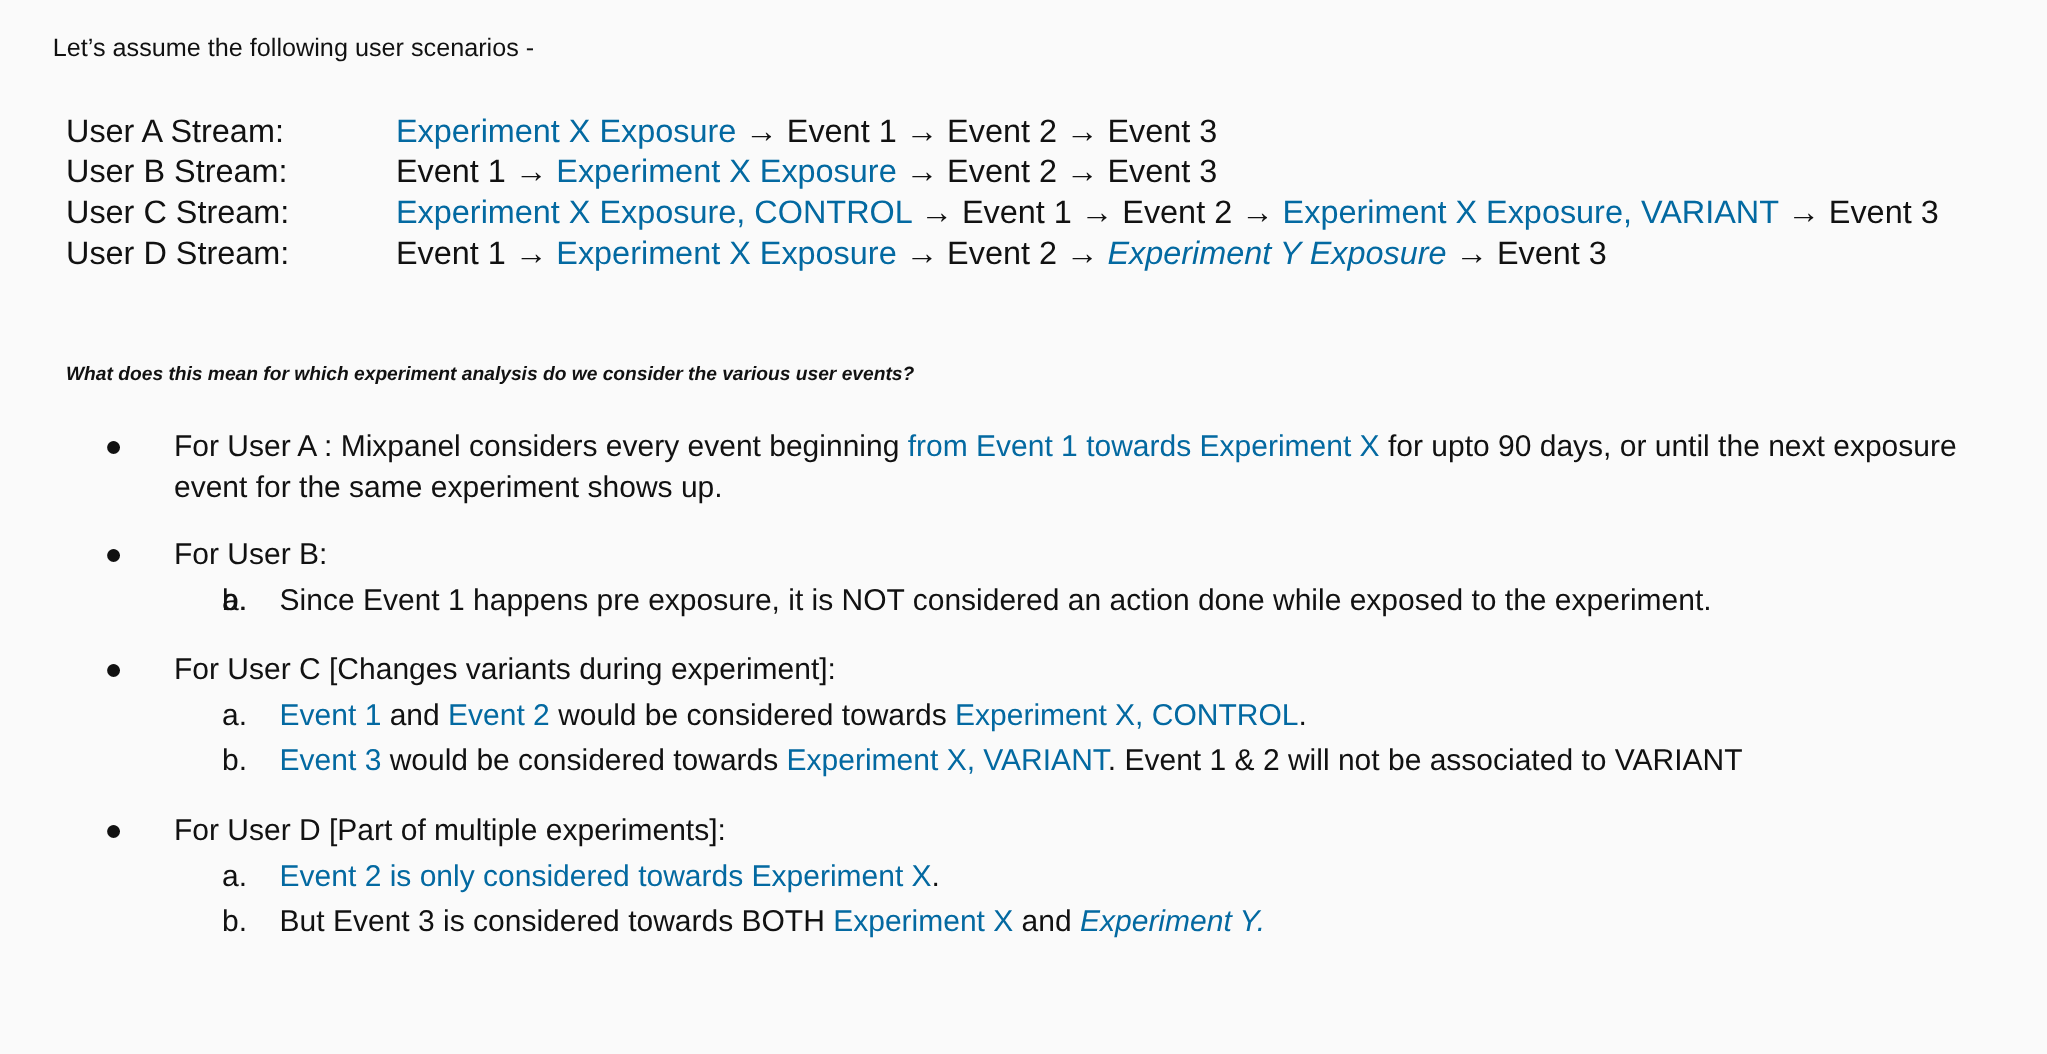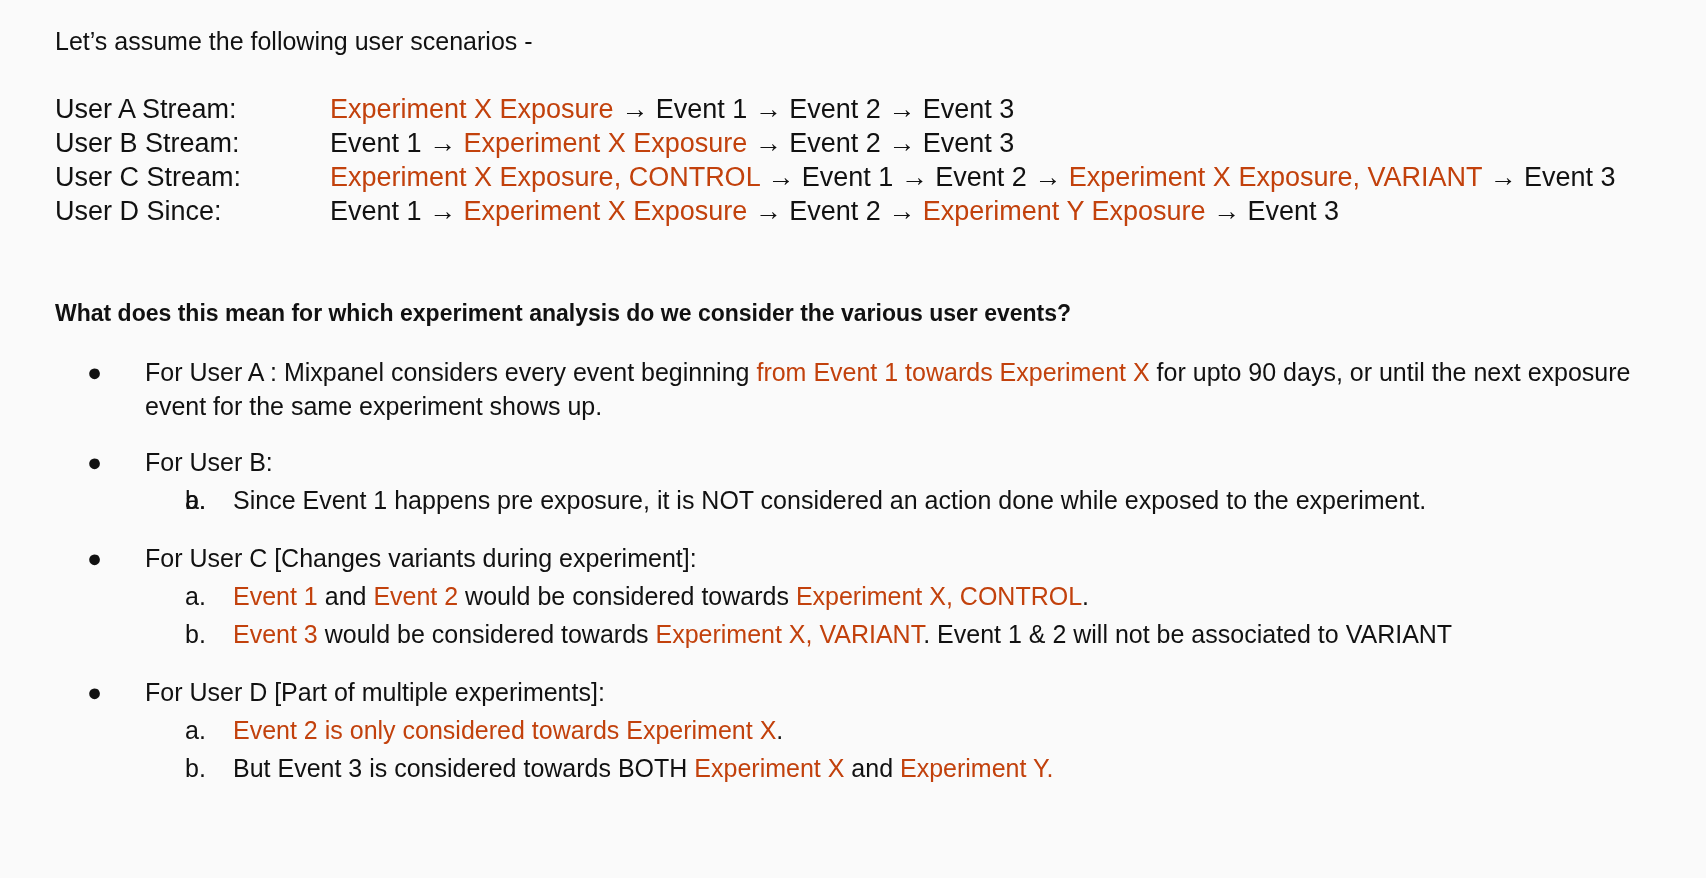--- a/index.html
+++ b/index.html
@@ -16,23 +16,23 @@
   }
   .page {
     position: relative;
     width: 1706px;
     height: 878px;
     padding: 0;
     box-sizing: border-box;
   }
   .intro {
     position: absolute;
-    left: 55px;
+    left: 44px;
     top: 24px;
-    font-size: 25px;
+    font-size: 21px;
     line-height: 34px;
     white-space: nowrap;
   }
   .streams {
     position: absolute;
     left: 55px;
     top: 92px;
     font-size: 27px;
     line-height: 34px;
   }
@@ -41,31 +41,32 @@
     align-items: baseline;
     white-space: nowrap;
   }
   .stream-label {
     width: 275px;
     flex: 0 0 275px;
   }
   .stream-seq {
     white-space: nowrap;
   }
-  .blue { color: #c2410c; }
-  .magenta { color: #c2410c; }
+  .blue { color: #0369a1; }
+  .magenta { color: #0369a1; font-style: italic; }
   .arrow { color: #111111; }
   .question {
     position: absolute;
     left: 55px;
     top: 296px;
-    font-size: 23px;
+    font-size: 16px;
     font-weight: bold;
     line-height: 34px;
     white-space: nowrap;
+    font-style: italic;
   }
   .bullets {
     position: absolute;
     left: 55px;
     top: 355px;
     width: 1620px;
     font-size: 25px;
     line-height: 34px;
   }
   .bullet-block {
@@ -110,21 +111,21 @@
       </div>
       <div class="stream-row">
         <span class="stream-label">User B Stream:</span>
         <span class="stream-seq"><span class="arrow">Event 1</span><span class="arrow"> → </span><span class="blue">Experiment X Exposure</span><span class="arrow"> → </span><span class="arrow">Event 2</span><span class="arrow"> → </span><span class="arrow">Event 3</span></span>
       </div>
       <div class="stream-row">
         <span class="stream-label">User C Stream:</span>
         <span class="stream-seq"><span class="blue">Experiment X Exposure, CONTROL</span><span class="arrow"> → </span><span class="arrow">Event 1</span><span class="arrow"> → </span><span class="arrow">Event 2</span><span class="arrow"> → </span><span class="blue">Experiment X Exposure, VARIANT</span><span class="arrow"> → </span><span class="arrow">Event 3</span></span>
       </div>
       <div class="stream-row">
-        <span class="stream-label">User D Since:</span>
+        <span class="stream-label">User D Stream:</span>
         <span class="stream-seq"><span class="arrow">Event 1</span><span class="arrow"> → </span><span class="blue">Experiment X Exposure</span><span class="arrow"> → </span><span class="arrow">Event 2</span><span class="arrow"> → </span><span class="magenta">Experiment Y Exposure</span><span class="arrow"> → </span><span class="arrow">Event 3</span></span>
       </div>
     </div>
 
   <div class="question">What does this mean for which experiment analysis do we consider the various user events?</div>
 
   <div class="bullets">
       <div class="bullet-block">
         <div class="bullet-line"><span class="bullet-dot">●</span><span><span class="arrow">For User A : Mixpanel considers every event beginning </span><span class="blue">from Event 1 towards Experiment X</span><span class="arrow"> for upto 90 days, or until the next exposure event for the same experiment shows up.</span></span></div>
       </div>

